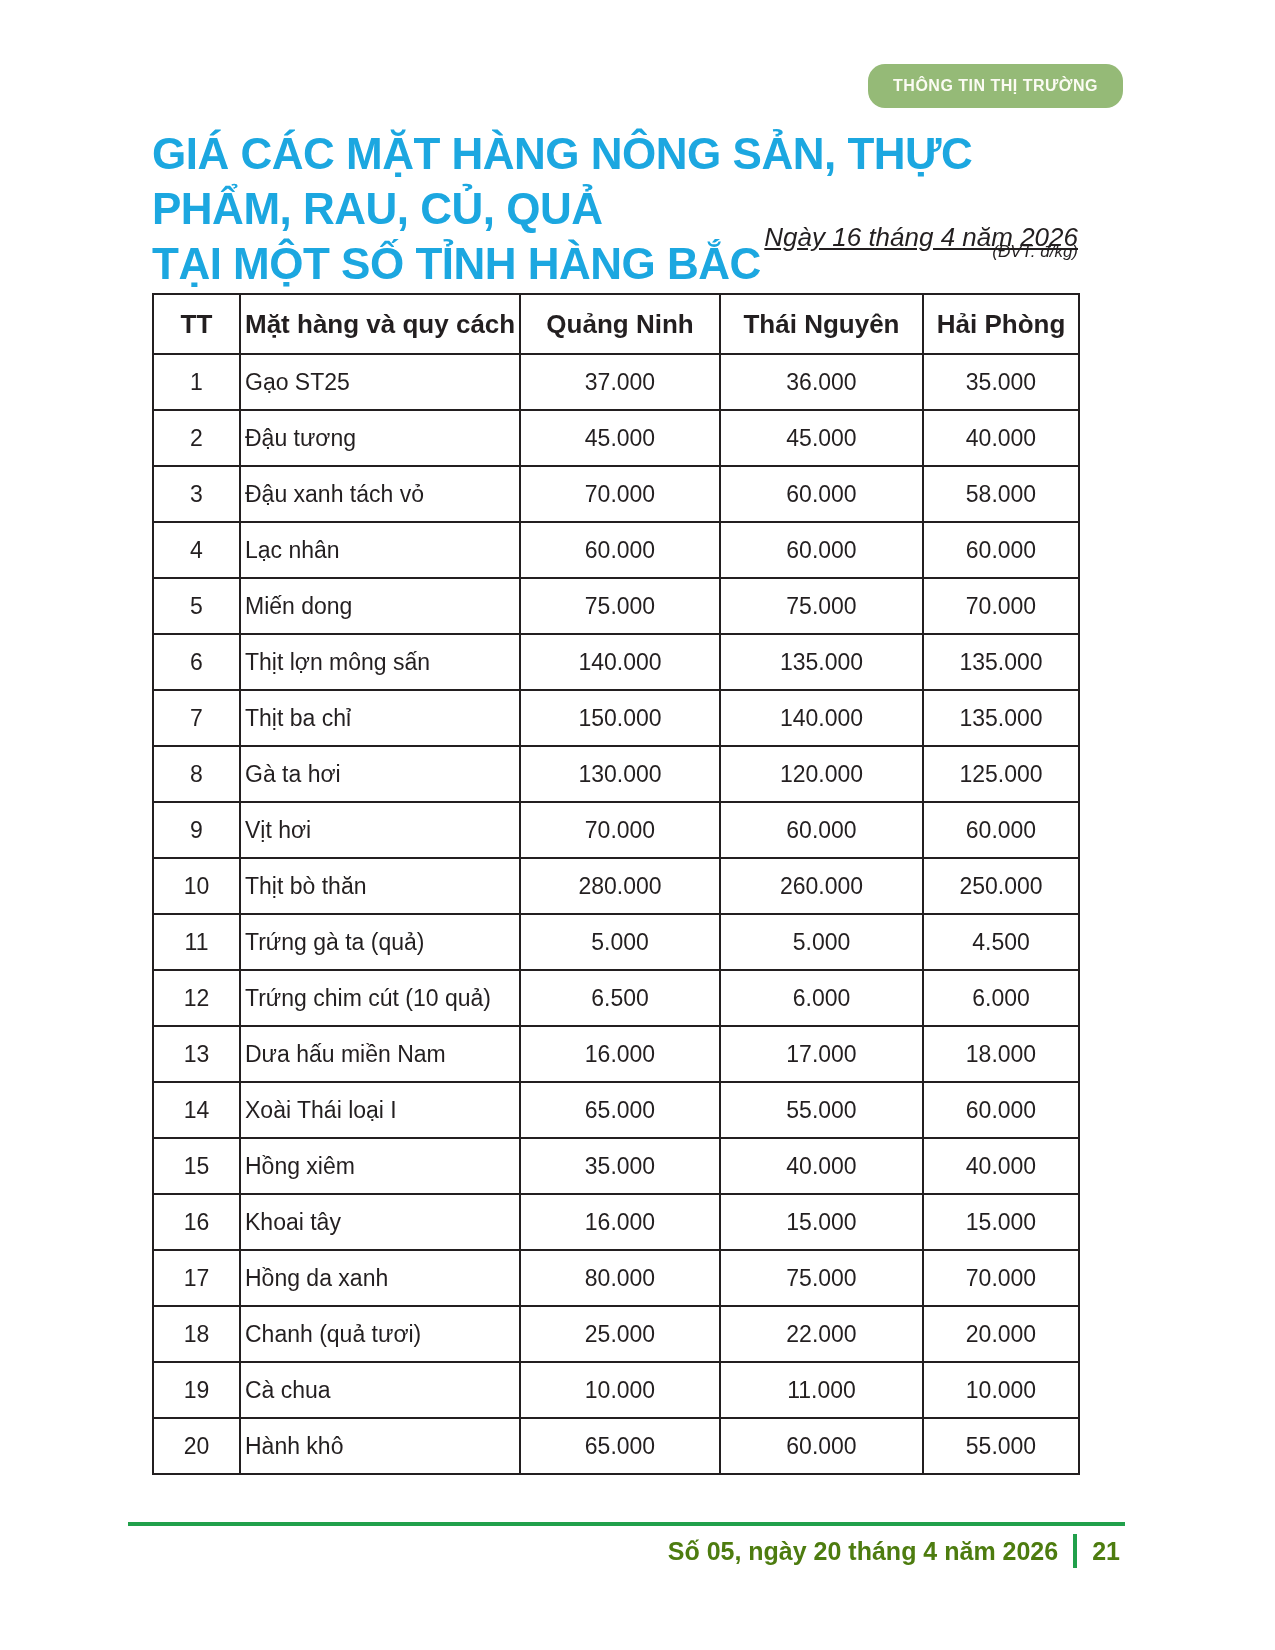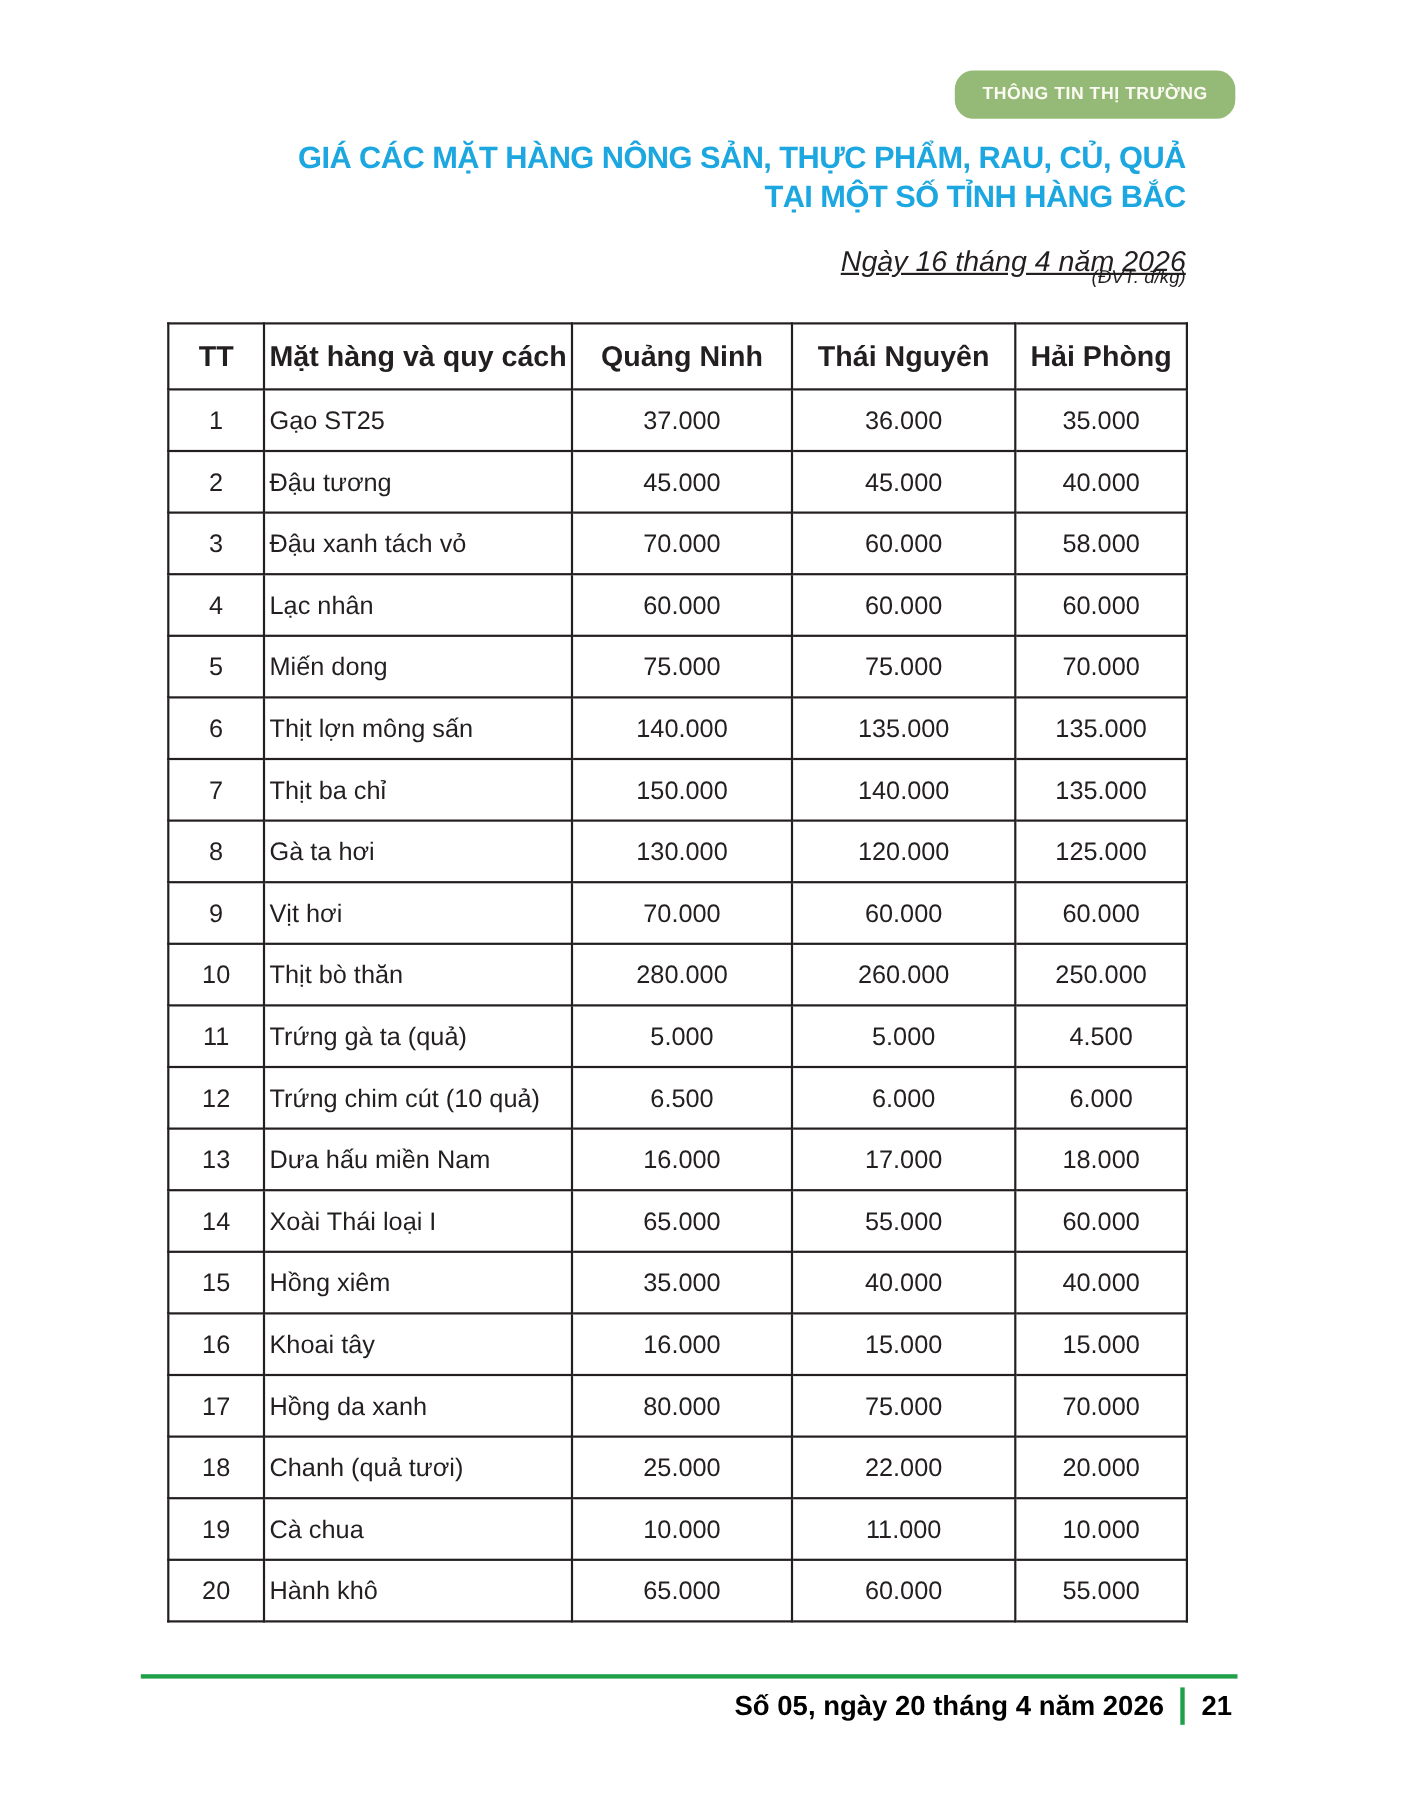--- a/index.html
+++ b/index.html
@@ -8,21 +8,21 @@
     font-family:"Liberation Sans", sans-serif; color:#231f20; overflow:hidden;
   }
   .badge {
     position:absolute; top:64px; right:152px; height:44px;
     background:#95ba77; border-radius:17px;
     display:flex; align-items:center; padding:0 25px;
   }
   .badge-label { color:#fbfbf3; font-weight:700; font-size:16px; letter-spacing:.5px; }
   .title {
     position:absolute; top:126px; left:152px; width:926px; margin:0;
-    text-align:right; color:#1ca7e0; font-weight:700; font-size:28px;
+    text-align:left; color:#1ca7e0; font-weight:700; font-size:44px;
     line-height:1.25; letter-spacing:-0.5px;
   }
   .subtitle {
     position:absolute; top:222px; left:152px; width:926px;
     text-align:right; font-style:italic; font-size:26px;text-decoration:underline;
   }
   .unit-note {
     position:absolute; top:242px; left:152px; width:926px;
     text-align:right; font-style:italic; font-size:17px;
   }
@@ -36,21 +36,21 @@
   }
   .price-table th { height:58px; font-weight:700; font-size:26px; }
   .price-table td { height:54px; font-weight:400; }
   .price-table td.left { text-align:left; }
   .footer-line {
     position:absolute; left:128px; top:1522px; width:997px; height:4px;
     background:#21a04b;
   }
   .footer-row {
     position:absolute; top:1534px; right:155px;
-    display:flex; align-items:center; font-weight:700; font-size:25px; color:#000000;
+    display:flex; align-items:center; font-weight:700; font-size:25px; color:#4d7c0f;
   }
   .footer-divider { width:4px; height:34px; background:#21a04b; margin:0 15px; }
 </style>
 </head>
 <body>
 
 <div class="page">
 
   <div class="badge">
     <span class="badge-label">THÔNG TIN THỊ TRƯỜNG</span>

